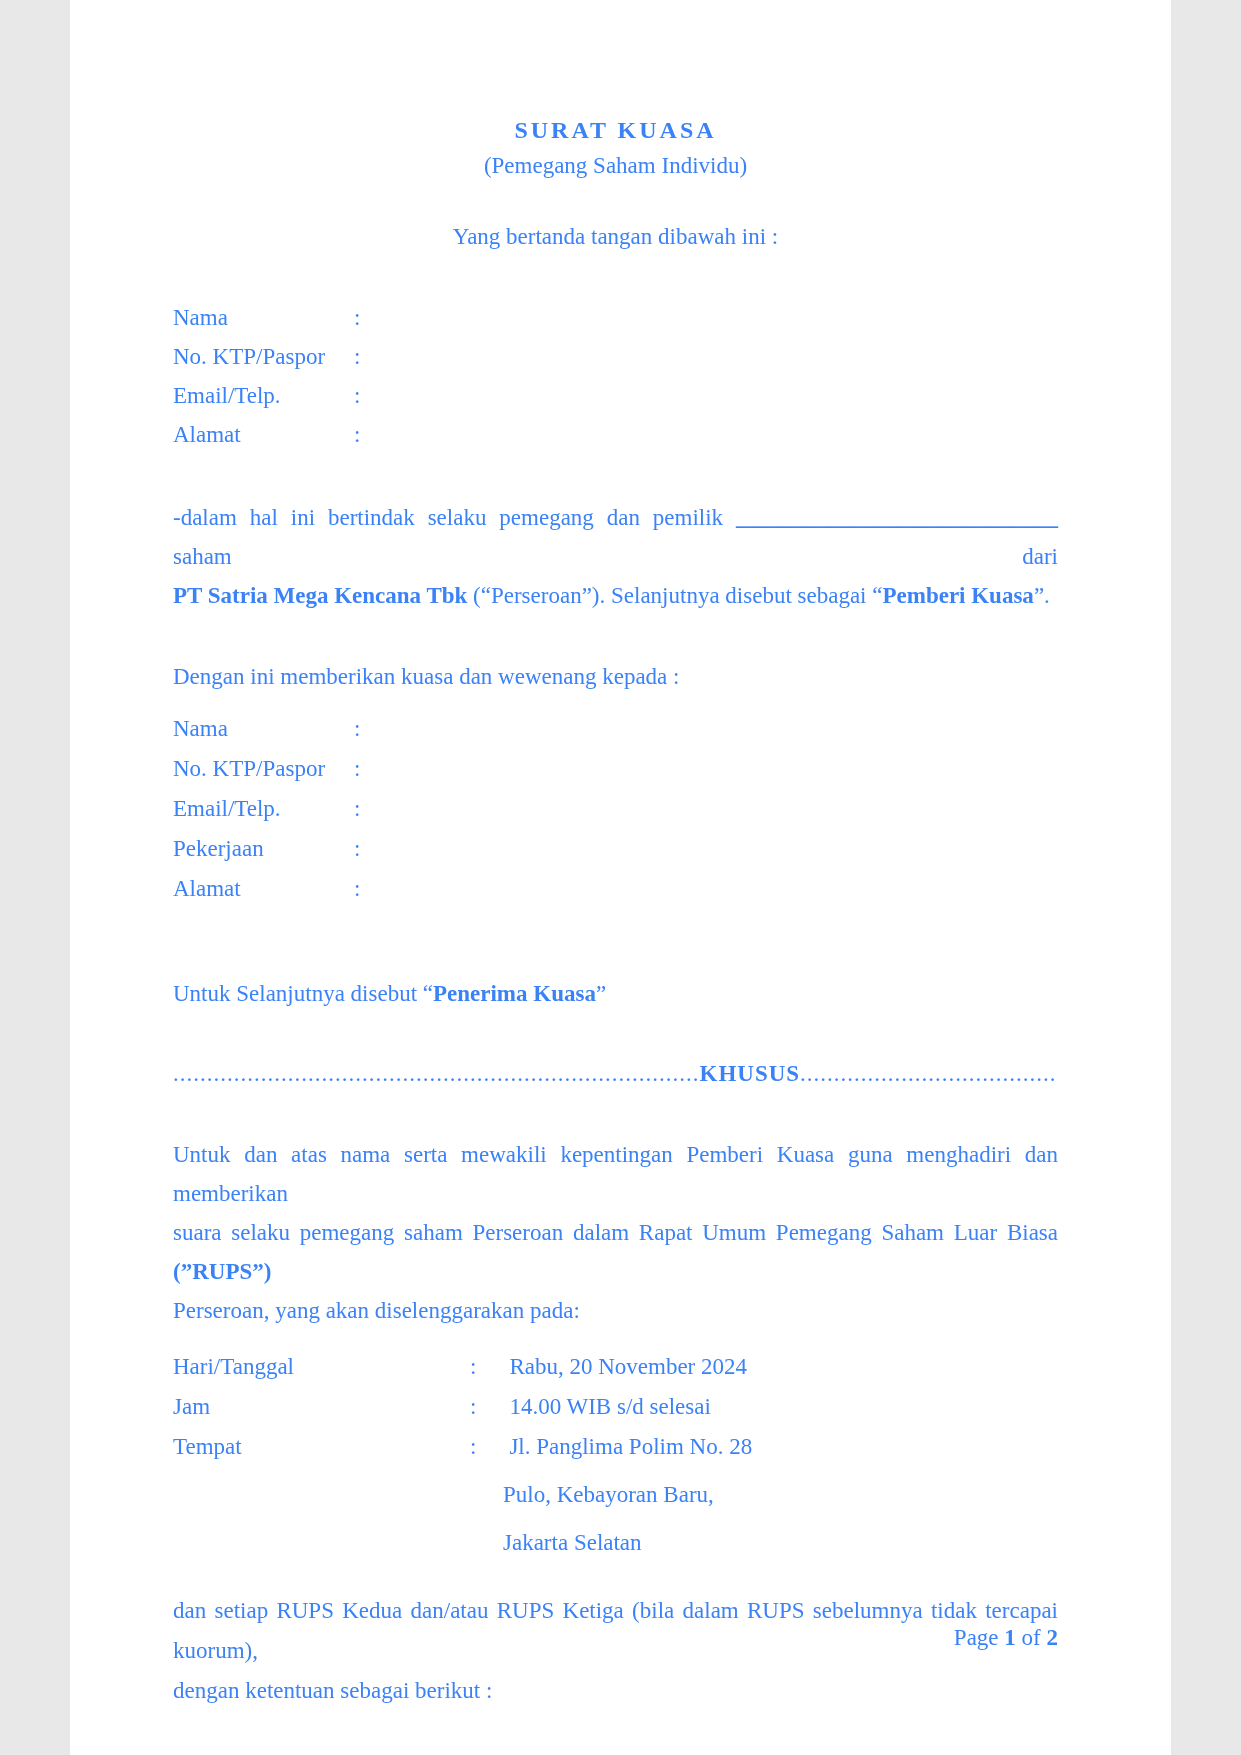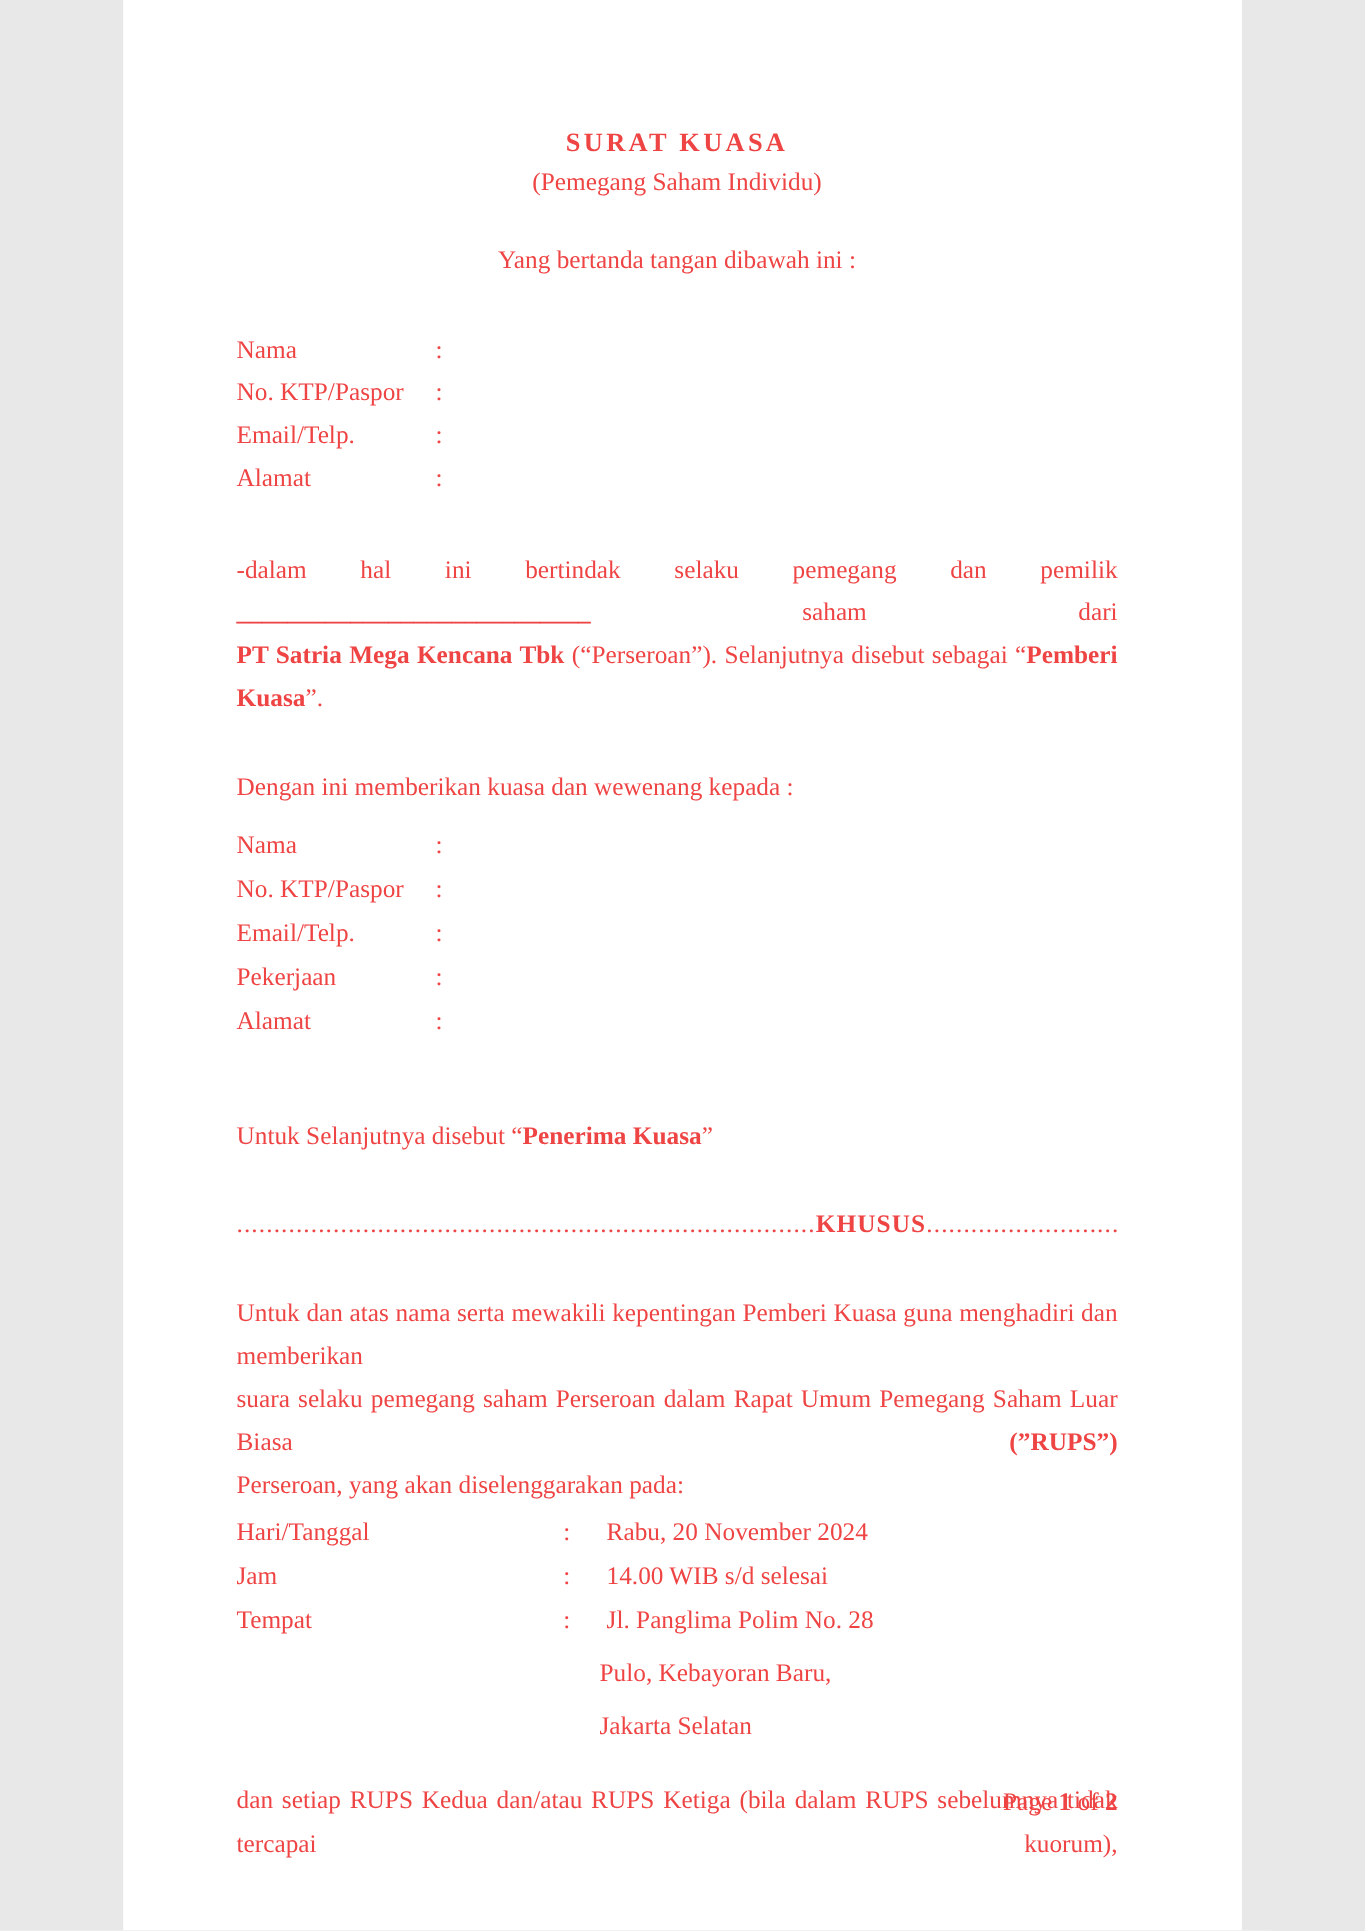--- a/index.html
+++ b/index.html
@@ -1,26 +1,26 @@
 <!DOCTYPE html>
 <html><head>
 <meta charset="utf-8">
 <style>
   html, body { margin: 0; padding: 0; background: #e8e8e8; }
   .page {
     position: relative;
-    width: 1017px;
+    width: 1101px;
     height: 1755px;
     margin: 0 auto;
     background: #ffffff;
     box-sizing: border-box;
     padding: 112px 113px 0 103px;
     font-family: "Liberation Serif", "DejaVu Serif", serif;
     font-size: 23px;
-    color: #ef4444;
+    color: #3b82f6;
     overflow: hidden;
   }
   .b { font-weight: bold; }
   .doc-title {
     text-align: center;
     font-weight: bold;
     font-size: 24px;
     line-height: 36px;
     letter-spacing: 3px;
   }
@@ -42,21 +42,21 @@
   .closing-proxy { margin-top: 65px; line-height: 39px; }
   .khusus-line {
     margin-top: 41px;
     line-height: 39px;
     text-align: center;
     white-space: nowrap;
     overflow: hidden;
     letter-spacing: 1px;
   }
   .para2 { margin-top: 42px; }
-  .schedule { margin-top: 4px; }
+  .schedule { margin-top: 17px; }
   .srow { display: flex; line-height: 40px; }
   .slabel { width: 297px; flex: 0 0 297px; }
   .svalue { margin-left: 33px; }
   .scont { margin-left: 330px; line-height: 40px; margin-top: 8px; }
   .para3 { margin-top: 28px; }
   .para3 .jline { line-height: 40px; }
   .jline { text-align: justify; }
   .jline.stretch { text-align-last: justify; }
   .footer {
     position: absolute;
@@ -161,20 +161,21 @@
       <span class="slabel">Tempat</span>
       <span class="scolon">:</span>
       <span class="svalue">Jl. Panglima Polim No. 28</span>
     </div>
     <div class="scont">Pulo, Kebayoran Baru,</div>
     <div class="scont">Jakarta Selatan</div>
   </div>
 
   <div class="para para3">
       <div class="jline stretch"><span>dan setiap RUPS Kedua dan/atau RUPS Ketiga (bila dalam RUPS sebelumnya tidak tercapai kuorum),</span></div>
+      <div class="jline"><span>dengan ketentuan sebagai berikut :</span></div>
     </div>
 
   <div class="footer">
     <span>Page</span>
     <span class="b">1</span>
     <span>of</span>
     <span class="b">2</span>
   </div>
 
 </div>

